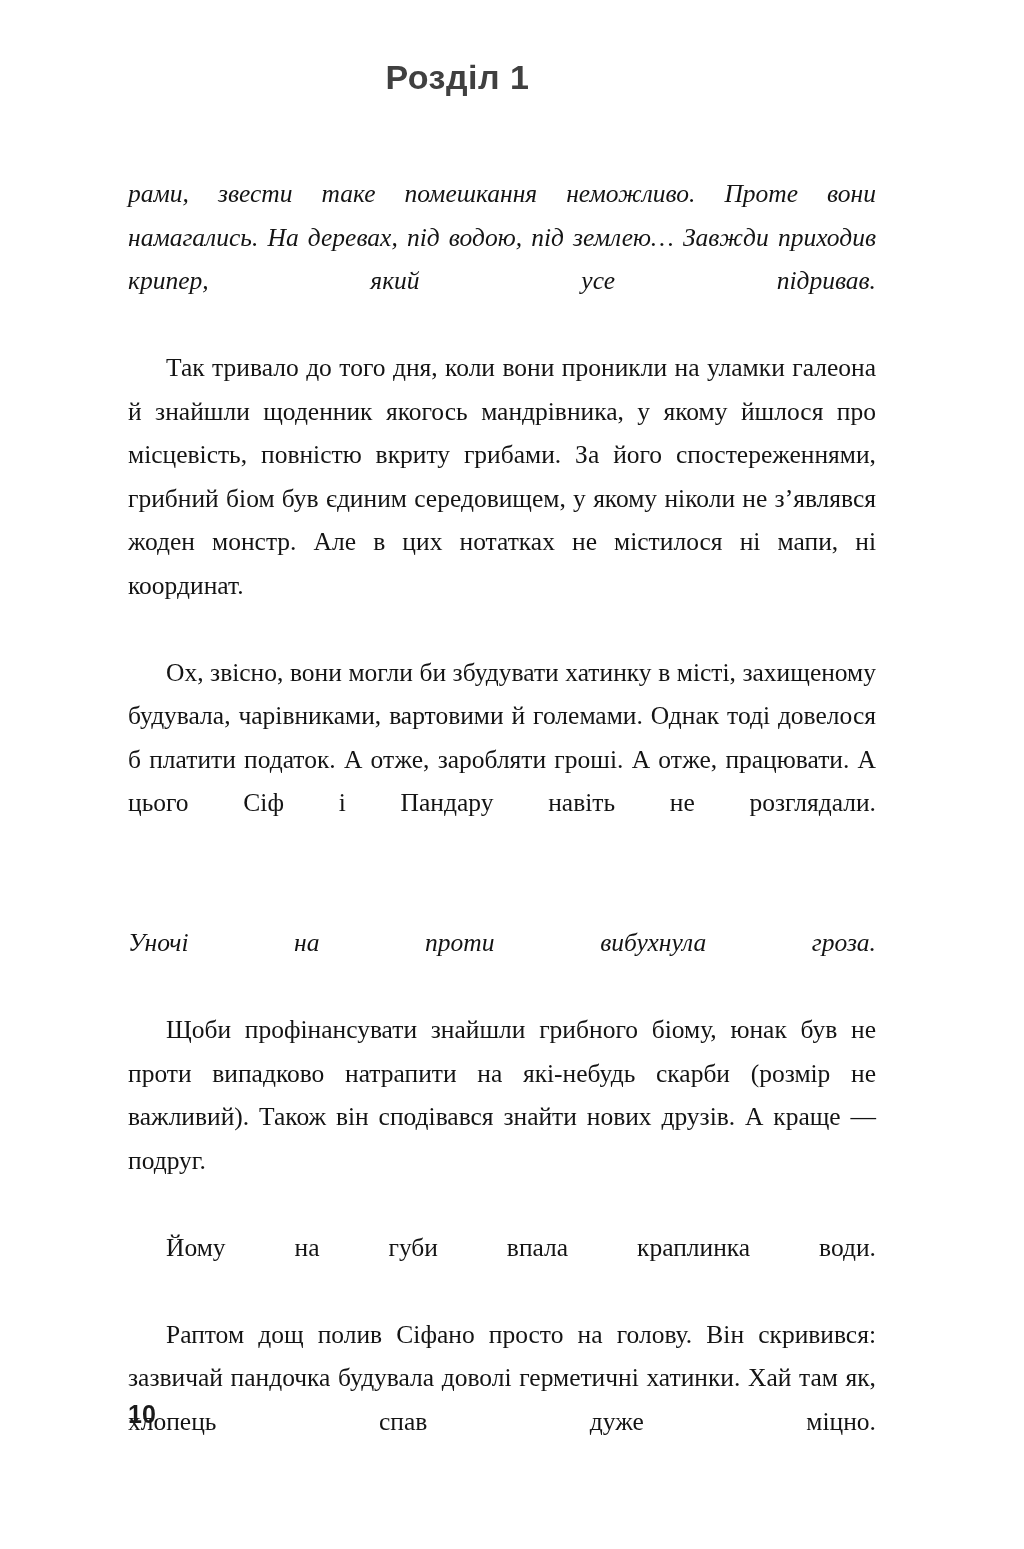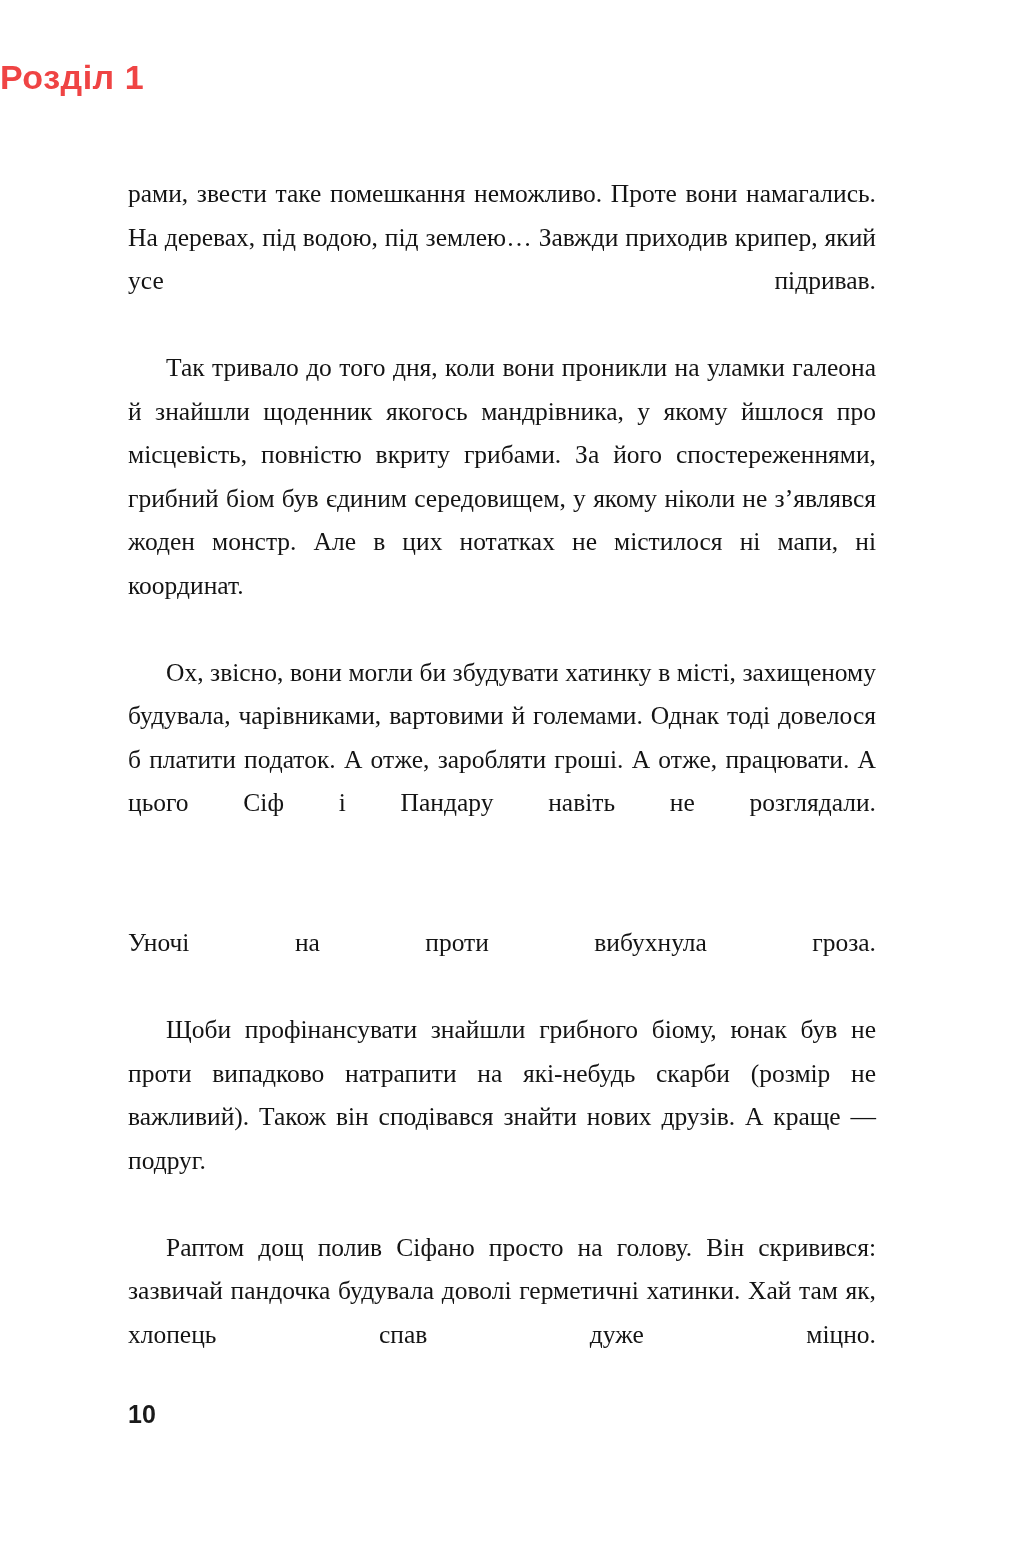--- a/index.html
+++ b/index.html
@@ -17,26 +17,26 @@
     overflow: hidden;
     box-sizing: border-box;
   }
 
   
   .chapter-heading {
     position: absolute;
     top: 58px;
     left: 0;
     width: 915px;
-    text-align: left;
+    text-align: center;
     font-family: "Liberation Sans", "DejaVu Sans", sans-serif;
     font-weight: 700;
     font-size: 34px;
     letter-spacing: 0.5px;
-    color: #ef4444;
+    color: #404040;
   }
 
   
   .text-block {
     position: absolute;
     top: 172px;
     left: 128px;
     width: 748px;
     font-family: "Liberation Serif", "DejaVu Serif", serif;
     font-size: 25.5px;
@@ -49,20 +49,21 @@
   }
 
   .para {
     margin: 0;
     text-indent: 38px;
     text-align: justify;
   }
 
   .para.no-indent {
     text-indent: 0;
+    font-style: italic;
   }
 
   
   .para::after {
     content: "";
     display: inline-block;
     width: 100%;
   }
 
   
@@ -96,20 +97,21 @@
 
     <p class="para">Ох, звісно, вони могли би збудувати хатинку в місті, захищеному будувала, чарівниками, вартовими й големами. Однак тоді довелося б платити податок. А отже, заробляти гроші. А отже, працювати. А цього Сіф і Пандару навіть не розглядали.</p>
 
     <div class="section-gap"></div>
 
     <p class="para no-indent">Уночі на проти вибухнула гроза.</p>
 
 
     <p class="para">Щоби профінансувати знайшли грибного біому, юнак був не проти випадково натрапити на які-небудь скарби (розмір не важливий). Також він сподівався знайти нових друзів. А краще — подруг.</p>
 
+    <p class="para">Йому на губи впала краплинка води.</p>
 
 
     <p class="para">Раптом дощ полив Сіфано просто на голову. Він скривився: зазвичай пандочка будувала доволі герметичні хатинки. Хай там як, хлопець спав дуже міцно.</p>
 
   </div>
 
   <div class="page-number">10</div>
 
 </div>
 

